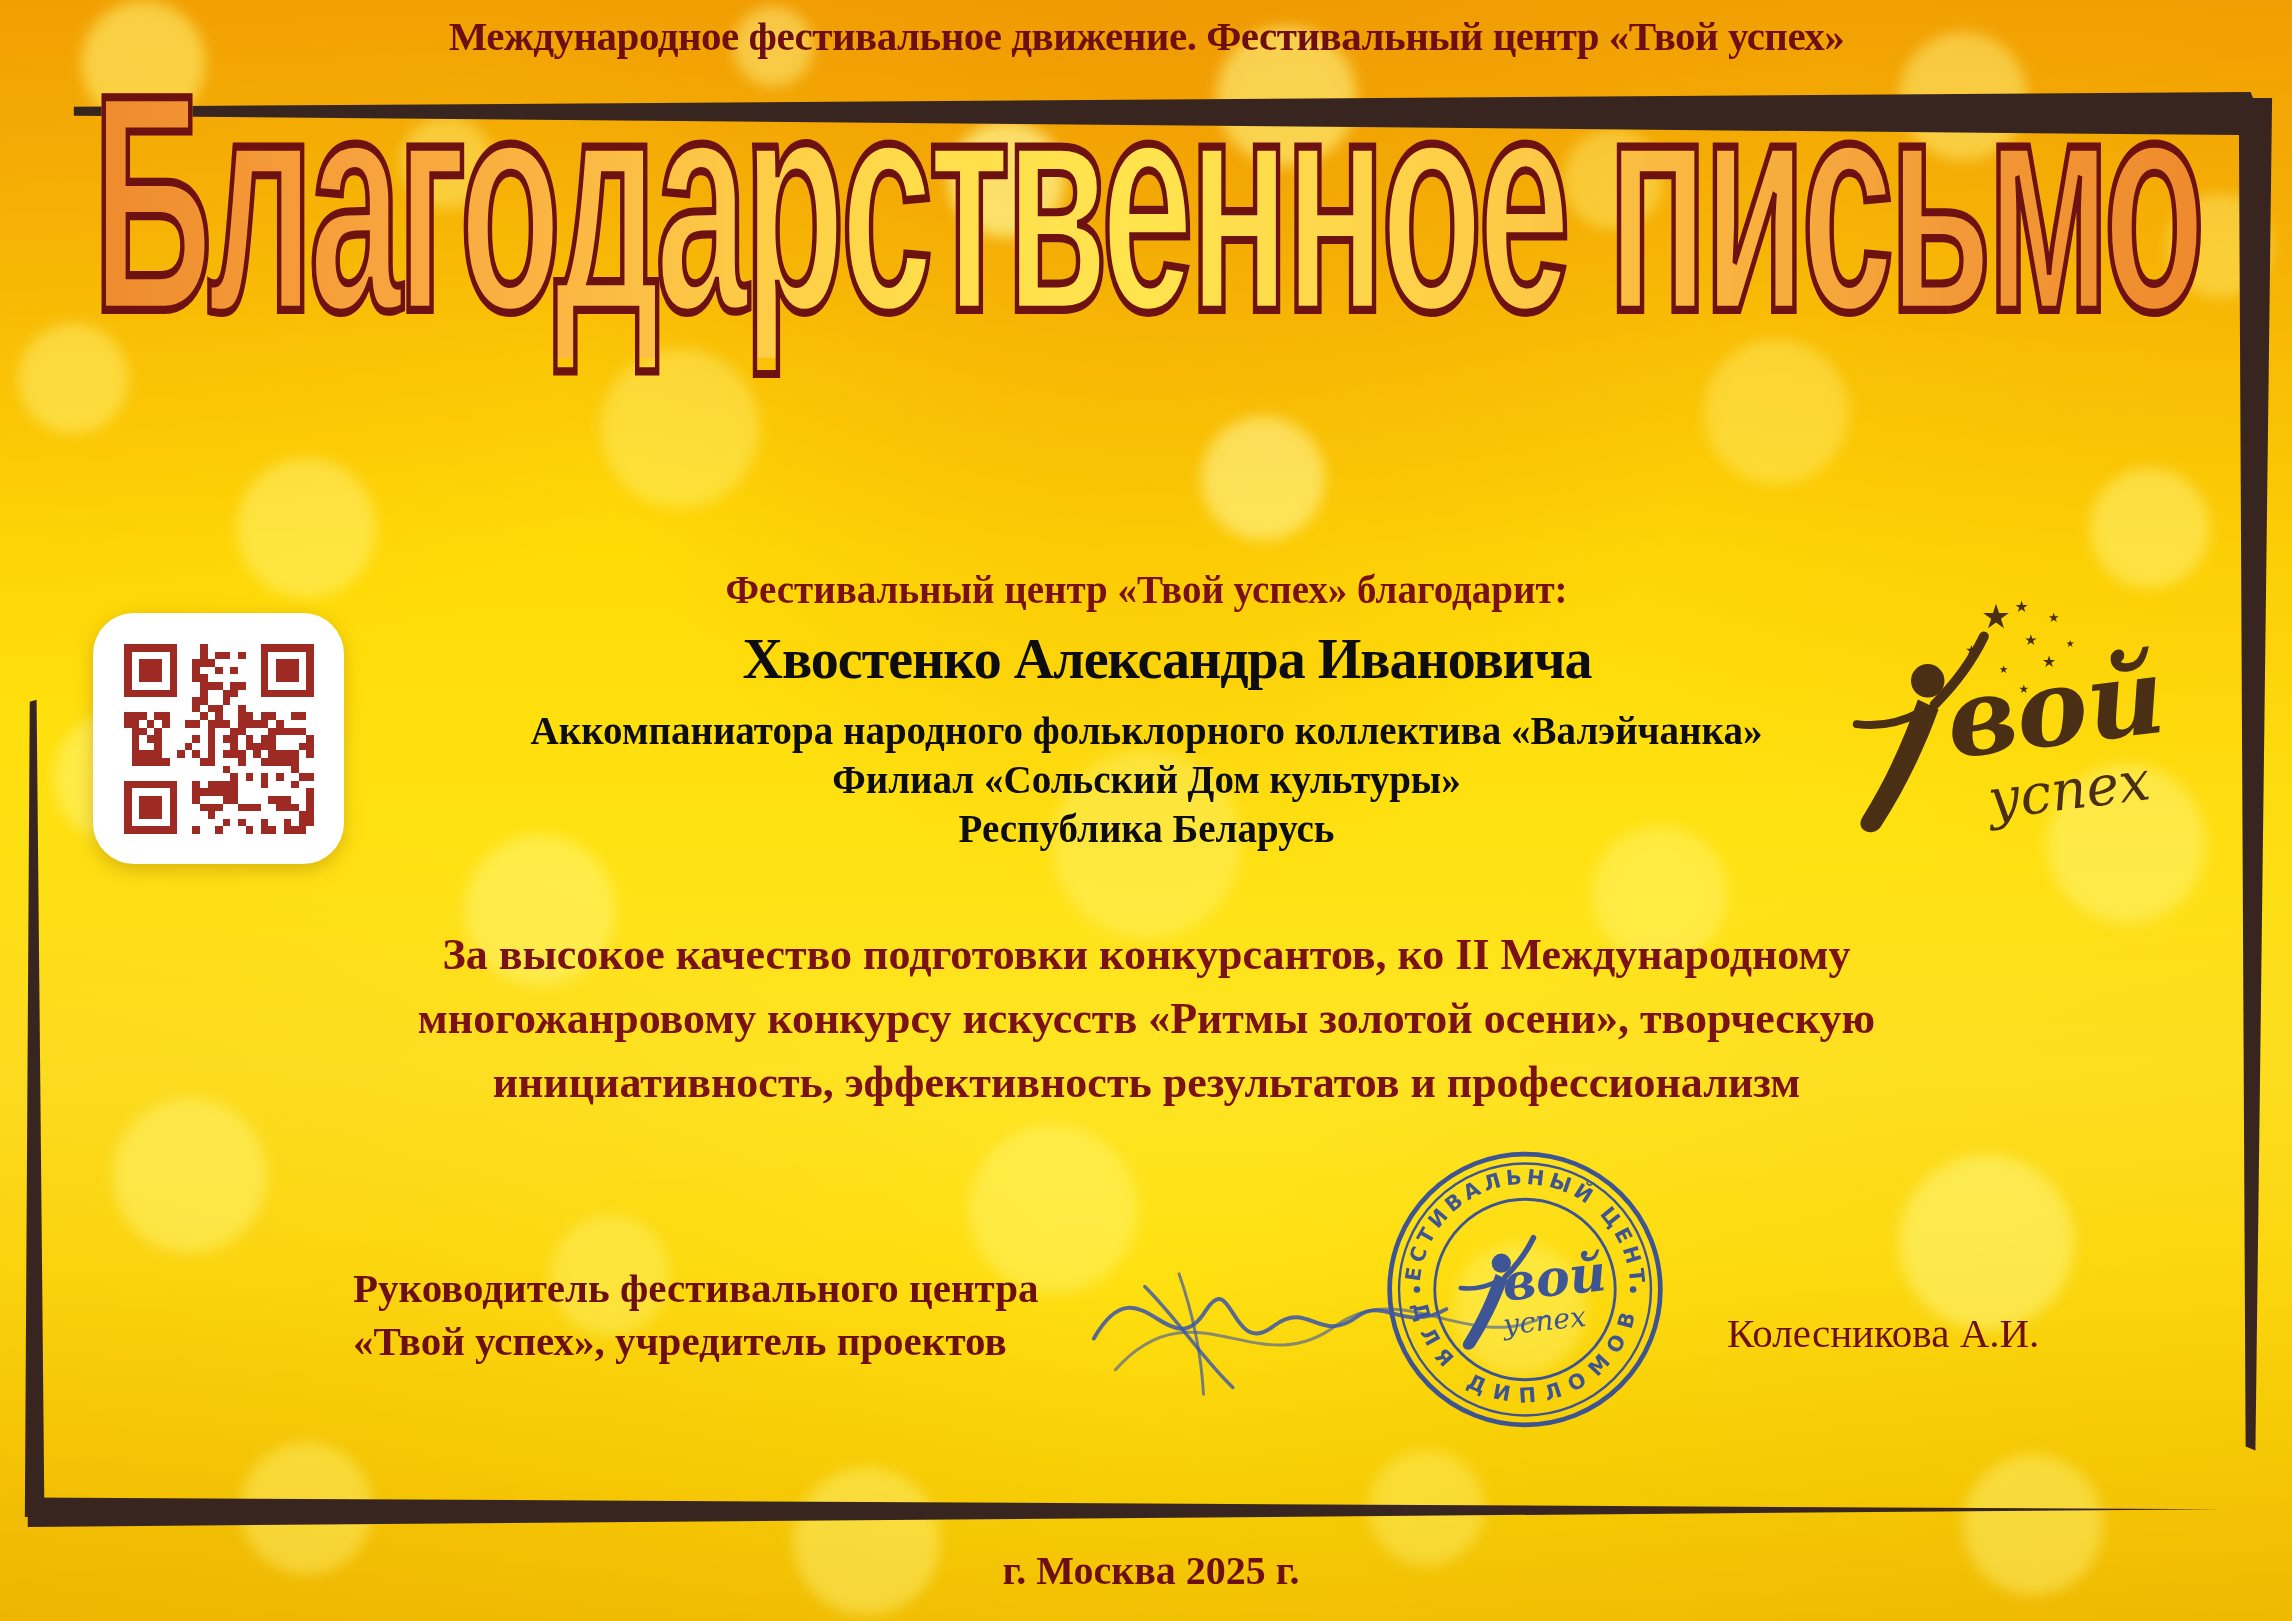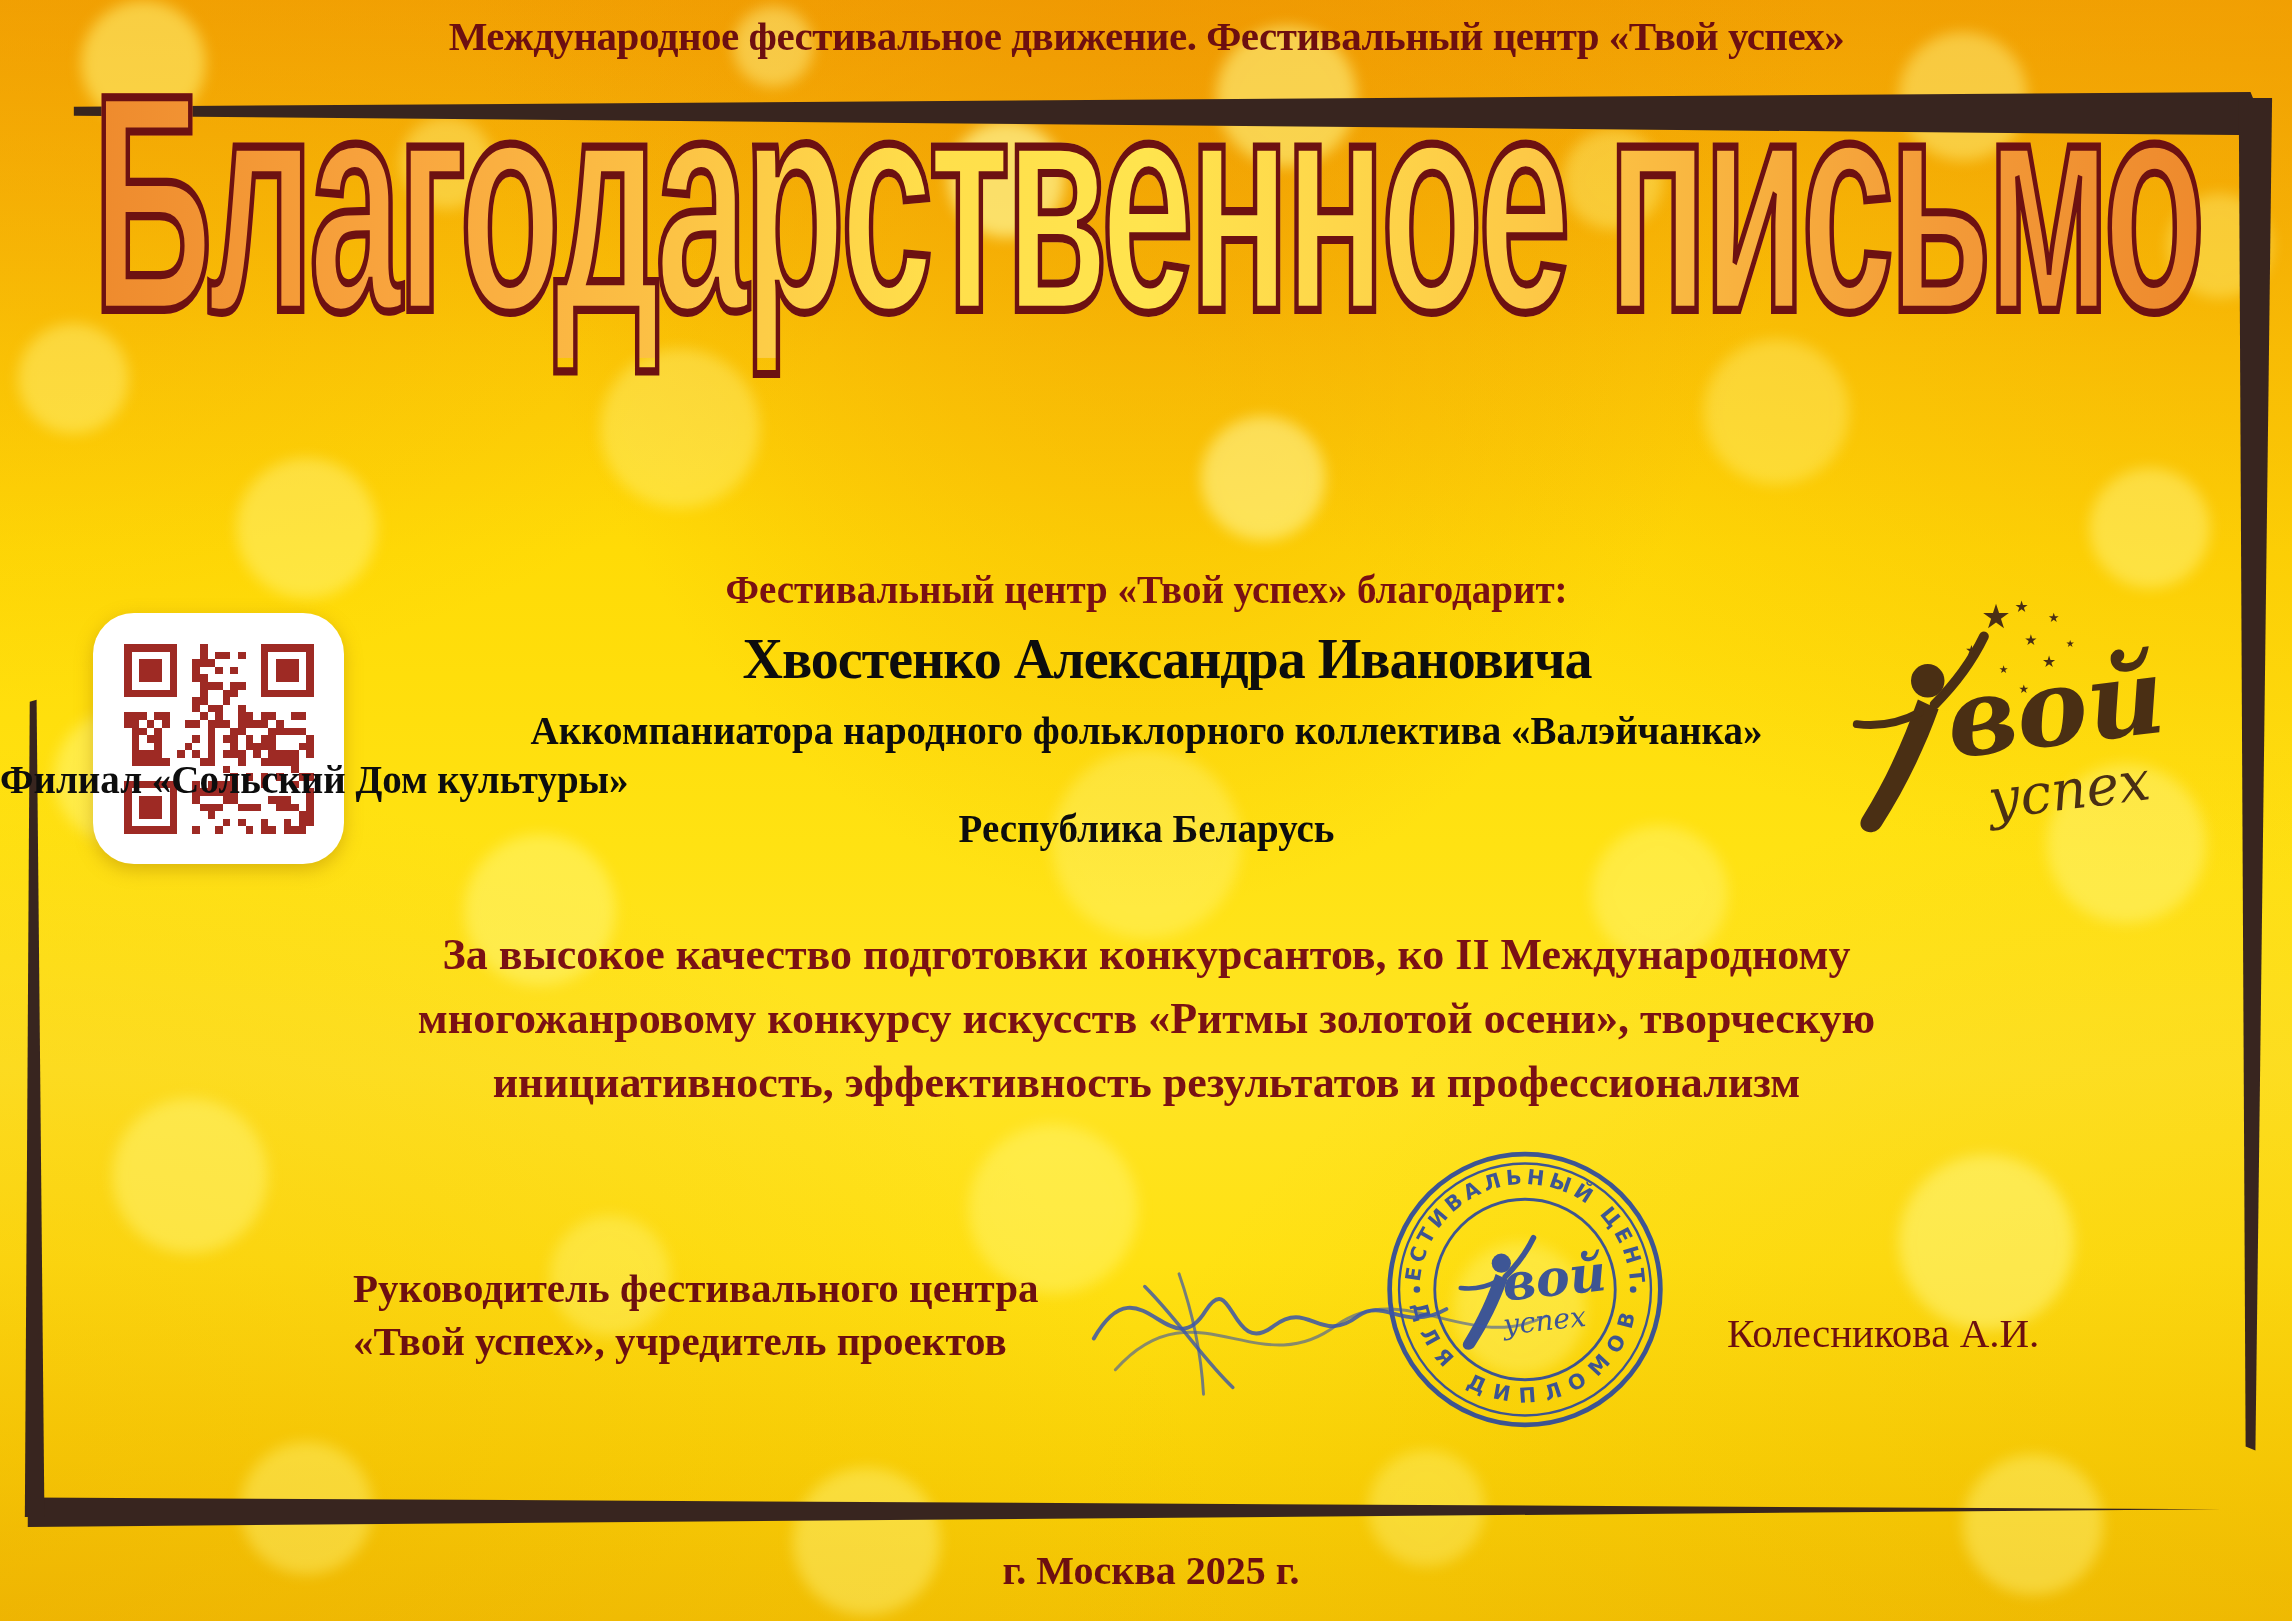--- a/index.html
+++ b/index.html
@@ -51,21 +51,21 @@
     letter-spacing:-4.9px;white-space:nowrap;transform:scaleY(1.85);transform-origin:50% 0%;
     background:linear-gradient(90deg,#ee8a2d 0%,#f9a63f 15%,#ffdf4b 40%,#ffe44e 50%,#fdc946 68%,#f39a38 88%,#ee8a2d 100%);
     -webkit-background-clip:text;background-clip:text;color:transparent;
     -webkit-text-stroke:4.4px #6d1111;}
   .intro{position:absolute;top:567px;left:0;right:0;text-align:center;
     font-weight:bold;font-size:39px;color:#791013;}
   .recip-name{position:absolute;top:627px;left:0;right:0;text-align:center;
     font-weight:bold;font-size:56px;color:#0d0d0d;letter-spacing:-1px;margin-left:41px;}
   .recip-role{position:absolute;top:708px;left:0;right:0;text-align:center;
     font-weight:bold;font-size:39px;color:#0d0d0d;}
-  .recip-org{position:absolute;top:757px;left:0;right:0;
+  .recip-org{position:absolute;top:757px;left:0;right:0;text-align:center;
     font-weight:bold;font-size:39px;color:#0d0d0d;}
   .recip-country{position:absolute;top:806px;left:0;right:0;text-align:center;
     font-weight:bold;font-size:39px;color:#0d0d0d;}
   .body-text{position:absolute;top:923px;left:0;right:0;text-align:center;
     font-weight:bold;font-size:44px;line-height:64px;color:#7a1114;}
   .sign-block{position:absolute;left:353px;top:1262px;
     font-weight:bold;font-size:41px;line-height:53px;color:#6d0f10;}
   .signer{position:absolute;left:1727px;top:1309px;
     font-weight:normal;font-size:41px;color:#6d0f10;}
   .footer{position:absolute;top:1547px;left:0;right:0;text-align:center;

